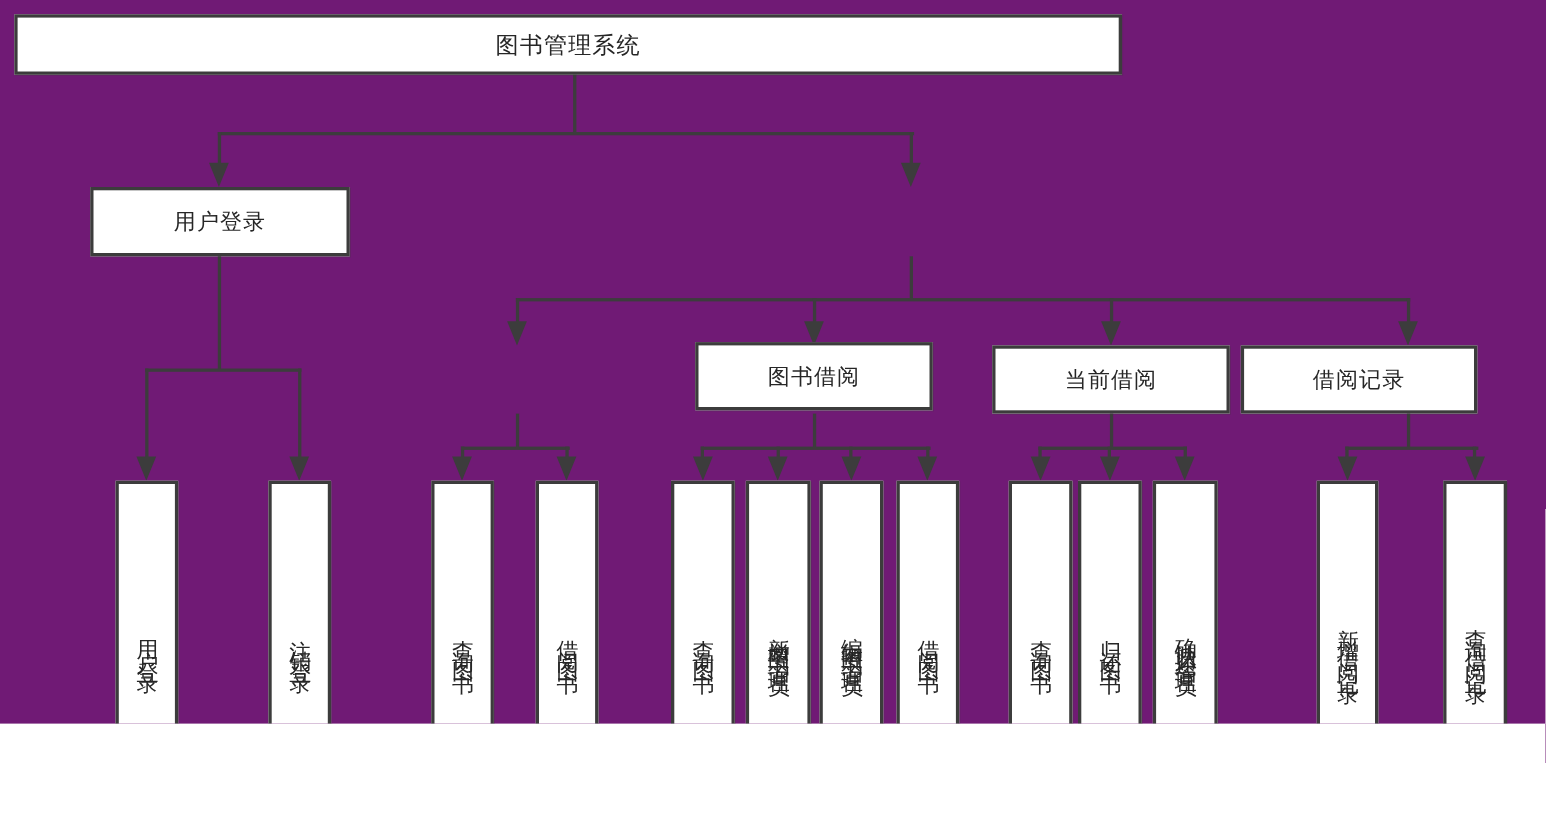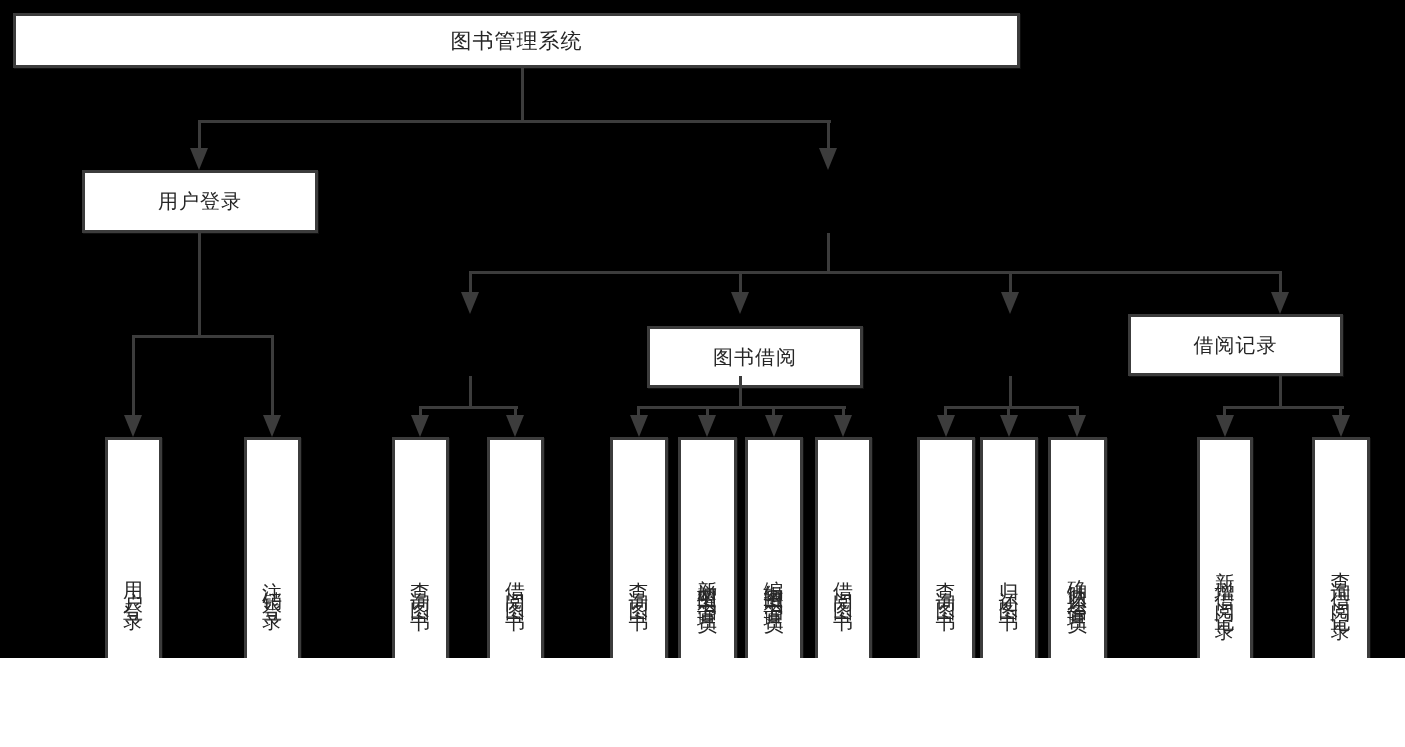--- a/index.html
+++ b/index.html
@@ -3,21 +3,21 @@
 <meta charset="utf-8">
 <style>
   * { margin: 0; padding: 0; box-sizing: border-box; }
   html, body { background: #ffffff; }
   body { font-family: "Liberation Sans", "DejaVu Sans", sans-serif; }
 
   #canvas {
     position: relative;
     width: 1405px;
     height: 658px;
-    background: #000000;
+    background: #701a75;
     overflow: hidden;
   }
 
   
   .box {
     position: absolute;
     border: 3px solid #3c3c3c;
     background: #ffffff;
     display: flex;
     align-items: center;
@@ -92,22 +92,25 @@
   <div class="ln" style="left:469px;  top:271px; width:813px; height:3px;"></div>
   <div class="ln" style="left:469px;  top:271px; width:3px;   height:26px;"></div>
   <div class="ln" style="left:739px;  top:271px; width:3px;   height:26px;"></div>
   <div class="ln" style="left:1009px; top:271px; width:3px;   height:26px;"></div>
   <div class="ln" style="left:1279px; top:271px; width:3px;   height:26px;"></div>
   <div class="arr" style="left:461px;  top:292px;"></div>
   <div class="arr" style="left:731px;  top:292px;"></div>
   <div class="arr" style="left:1001px; top:292px;"></div>
   <div class="arr" style="left:1271px; top:292px;"></div>
 
-  <div class="box" style="left:632px; top:326px; width:216px; height:62px;margin-left:15px;">
+  <div class="box" style="left:632px; top:311px; width:216px; height:62px;">
     <span>图书借阅</span>
+  </div>
+  <div class="box" style="left:902px; top:314px; width:216px; height:62px;">
+    <span>当前借阅</span>
   </div>
   <div class="box" style="left:1128px; top:314px; width:215px; height:62px;">
     <span>借阅记录</span>
   </div>
 
   <div class="ln" style="left:469px; top:376px; width:3px;  height:32px;"></div>
   <div class="ln" style="left:419px; top:406px; width:99px; height:3px;"></div>
   <div class="ln" style="left:419px; top:406px; width:3px;  height:12px;"></div>
   <div class="ln" style="left:514px; top:406px; width:3px;  height:12px;"></div>
   <div class="arr" style="left:411px; top:415px;"></div>

